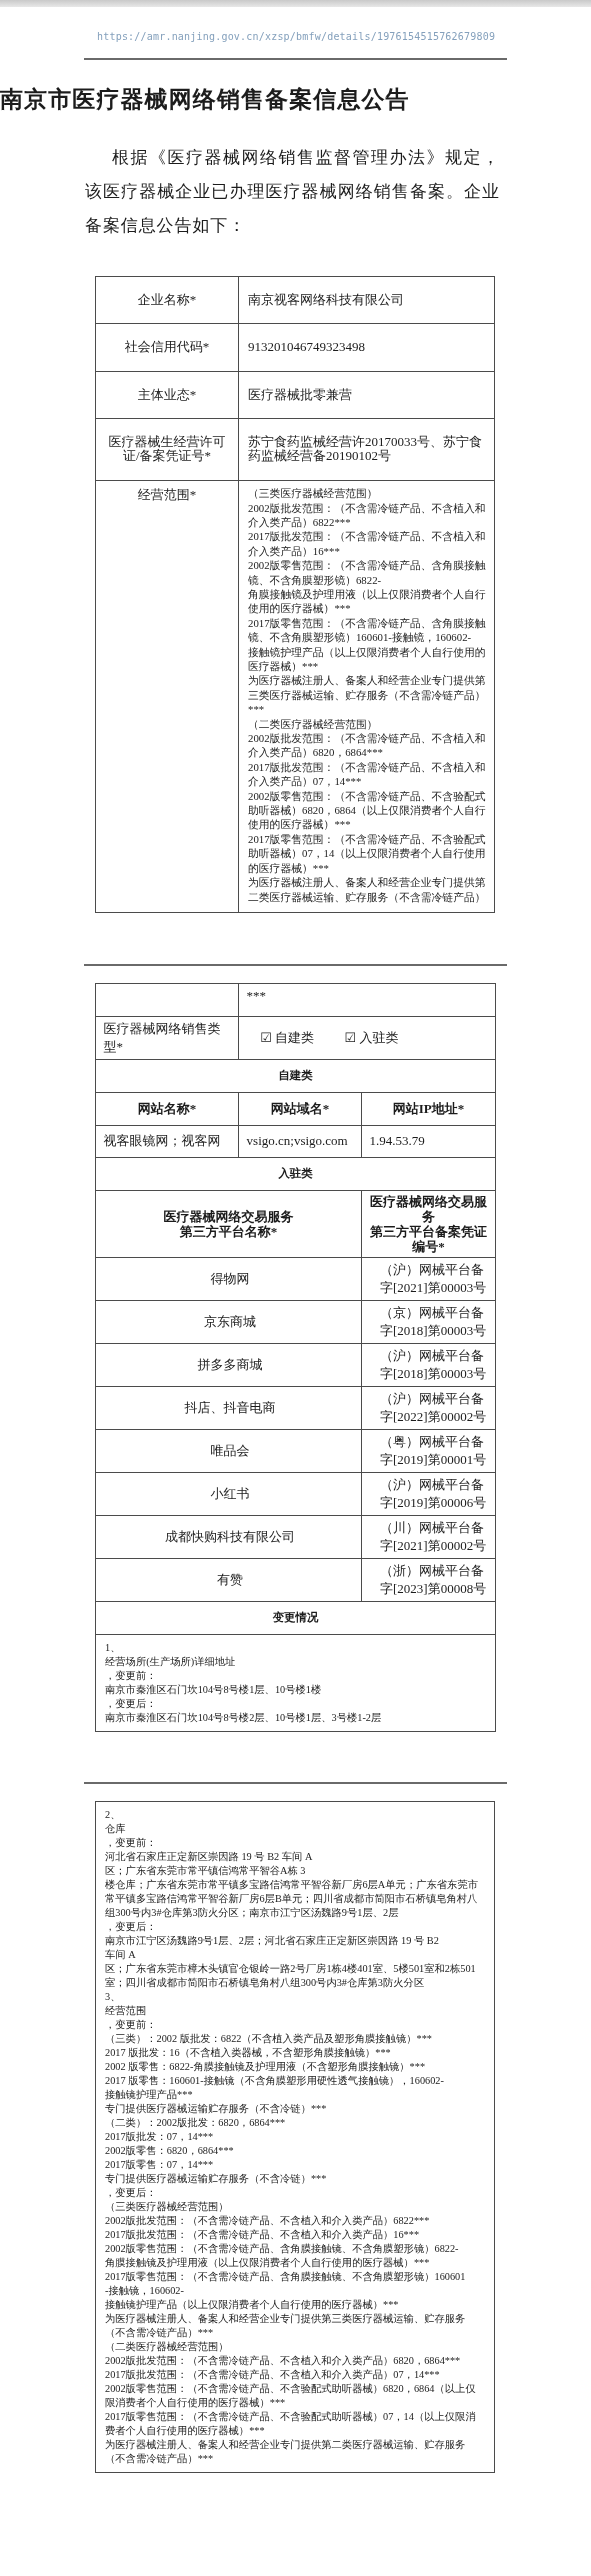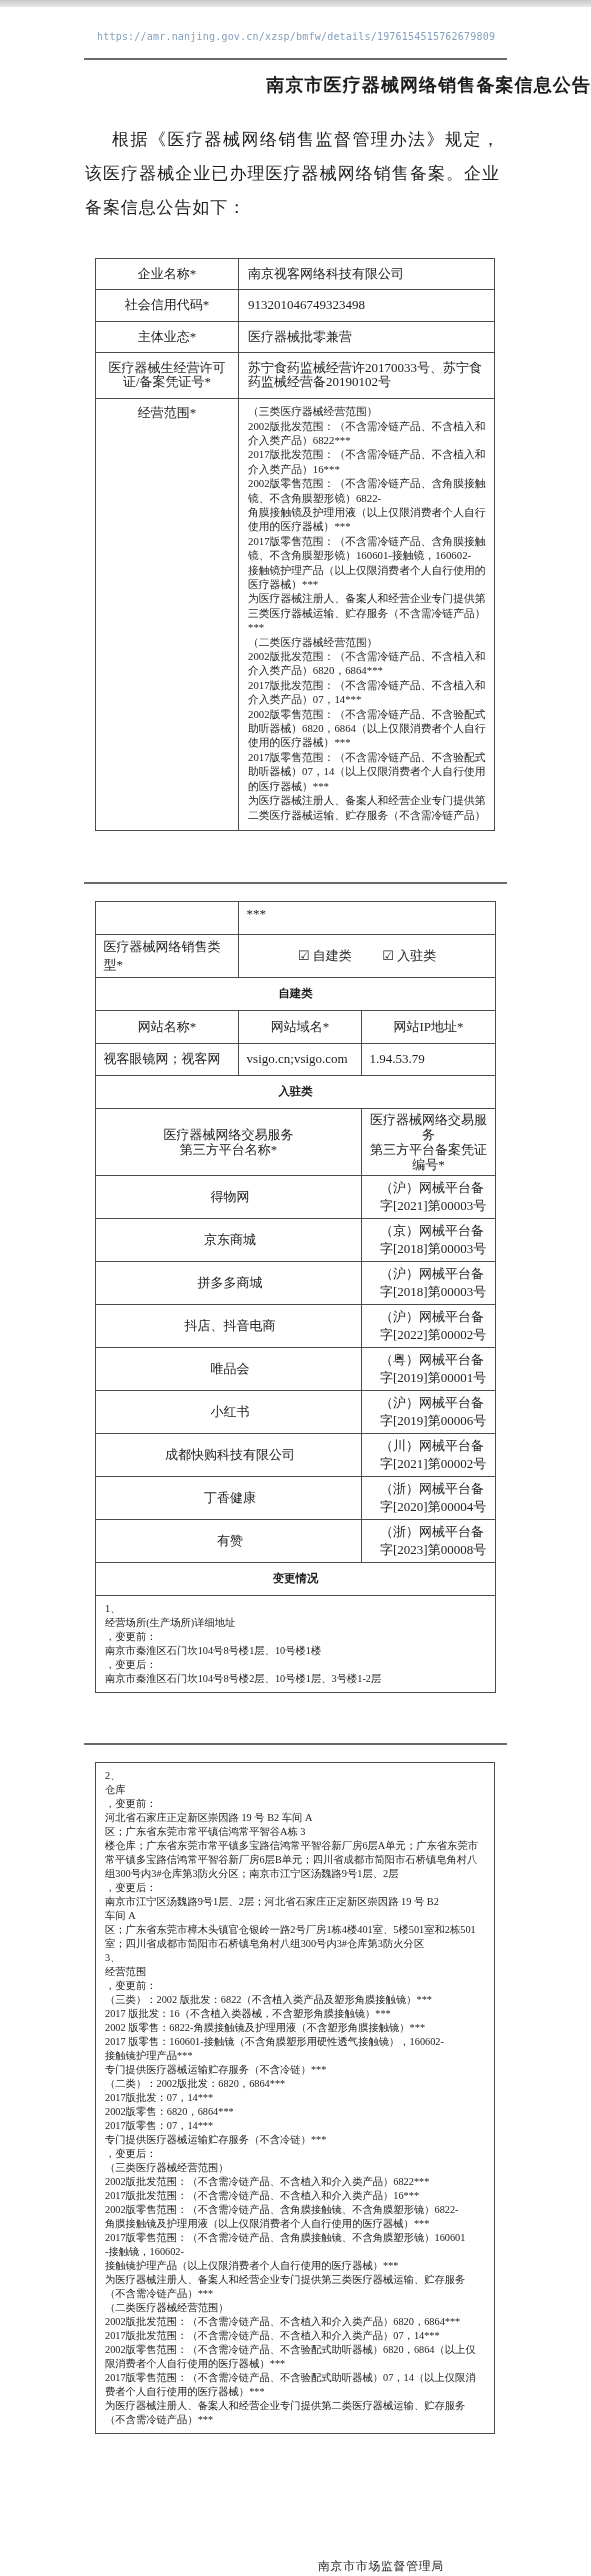--- a/index.html
+++ b/index.html
@@ -27,23 +27,23 @@
   .sep {
     width: 423px;
     margin-left: 84px;
     border: none;
     border-top: 2.3px solid #6a6a6a;
   }
   .sep-1 { margin-top: 16px; }
   .sep-2 { margin-top: 51px; }
   .sep-3 { margin-top: 50px; }
   .doc-title {
-    margin-top: 13px;
-    text-align: right;
-    font-size: 18px;
+    margin-top: 24px;
+    text-align: left;
+    font-size: 23px;
     font-weight: bold;
     letter-spacing: 1.1px;
   }
   .intro {
     width: 415px;
     margin: 26px 0 0 85px;
     font-size: 17px;
     line-height: 34px;
     text-indent: 27px;
     letter-spacing: 0.9px;
@@ -61,50 +61,50 @@
   }
   .company { margin-top: 33px; }
   .company td.lbl {
     width: 143px;
     text-align: center;
     vertical-align: middle;
     padding: 3px 6px;
     line-height: 14.4px;
   }
   .company td.val {
-    padding: 8px 9px;
+    padding: 16px 9px;
     vertical-align: middle;
     line-height: 14.4px;
   }
   .company tr.simple td { height: 31px; }
   .company tr.license td { height: 44px; }
   td.scope-lbl { vertical-align: top !important; padding-top: 6.8px !important; }
   td.scope-val {
     white-space: pre-line;
     font-size: 10.8px !important;
     line-height: 14.5px;
     padding: 5.3px 7.6px 7.6px 9px !important;
     vertical-align: top !important;
   }
   .sales { margin-top: 17.4px; }
   .sales td { padding: 3px 7.6px; vertical-align: middle; }
   .sales tr.cont td { height: 33px; vertical-align: top; padding-top: 4.5px; }
   .sales tr.type-row td { height: 32px; }
-  .sales td.type-val { text-align: center; margin-top: 24px; }
+  .sales td.type-val { text-align: left; margin-top: 24px; }
   .sales td.type-val .opt { margin: 0 13.6px; white-space: nowrap; }
   .sales td.sec-head {
     height: 33px;
     text-align: center;
     font-weight: bold;
     font-size: 11.4px;
   }
   .sales td.col-head {
     height: 33px;
     text-align: center;
-    font-weight: normal;
+    font-weight: bold;
     white-space: pre-line;
     line-height: 15px;
   }
   .sales tr.site-row td, .sales tr.platform-row td { height: 32px; }
   .sales td.p-name { padding-left: 10.6px; text-align: center; }
   .sales td.p-cert { padding-left: 18px; }
   td.change-cell, .changes-box td {
     white-space: pre-line;
     font-size: 10.3px !important;
     line-height: 14px;
@@ -234,24 +234,20 @@
         <td colspan="2" class="p-name">唯品会</td>
         <td class="p-cert">（粤）网械平台备字[2019]第00001号</td>
       </tr>
       <tr class="platform-row">
         <td colspan="2" class="p-name">小红书</td>
         <td class="p-cert">（沪）网械平台备字[2019]第00006号</td>
       </tr>
       <tr class="platform-row">
         <td colspan="2" class="p-name">成都快购科技有限公司</td>
         <td class="p-cert">（川）网械平台备字[2021]第00002号</td>
-      </tr>
-      <tr class="platform-row">
-        <td colspan="2" class="p-name">丁香健康</td>
-        <td class="p-cert">（浙）网械平台备字[2020]第00004号</td>
       </tr>
       <tr class="platform-row">
         <td colspan="2" class="p-name">有赞</td>
         <td class="p-cert">（浙）网械平台备字[2023]第00008号</td>
       </tr>
       <tr>
         <td colspan="3" class="sec-head">变更情况</td>
       </tr>
       <tr>
         <td colspan="3" class="change-cell">1、

